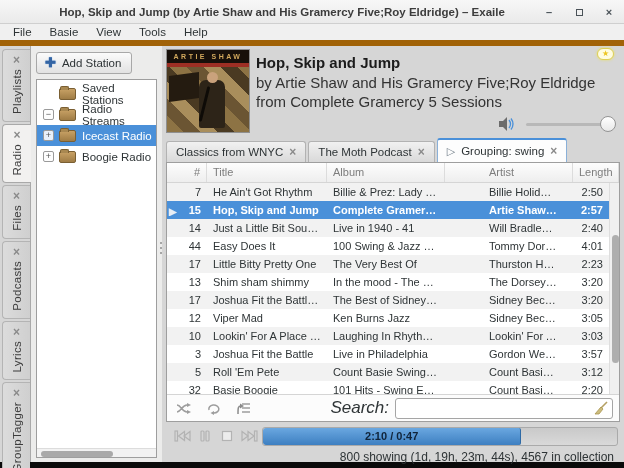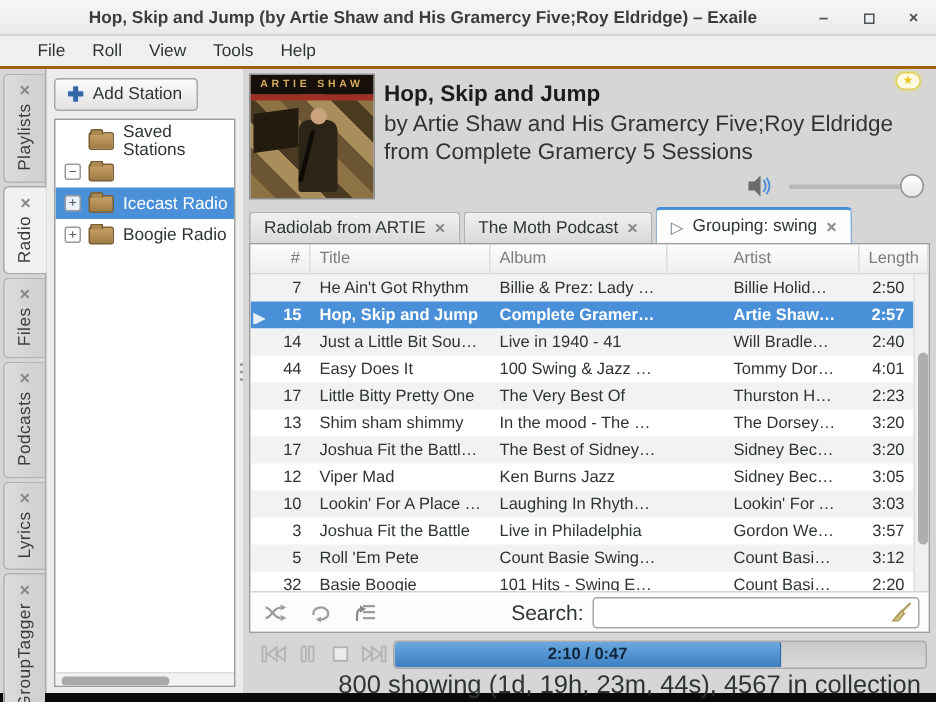--- a/index.html
+++ b/index.html
@@ -18,22 +18,22 @@
     position:relative; flex:0 0 auto;
   }
   .titlebar .title { flex:1; text-align:center; font-weight:bold; font-size:11.5px; color:#3c3c3c;
     white-space:nowrap; overflow:hidden; text-overflow:ellipsis; padding:0 70px 0 10px;}
   .winbtns { position:absolute; right:8px; top:0; height:24px; display:flex; align-items:center; gap:16px; }
   .winbtn { width:14px; height:14px; display:flex; align-items:center; justify-content:center;
     color:#4a5258; font-size:11px; font-weight:bold; cursor:default; }
   .winbtn .sq { width:7px; height:7px; border:1.5px solid #4a5258; display:inline-block; }
 
   
-  .menubar { height:22px; background:#f0f0f0; display:flex; align-items:center; padding-left:16px;
-    border-bottom:2px solid #a16207; flex:0 0 auto; }
+  .menubar { height:22px; background:#f0f0f0; display:flex; align-items:center; padding-left:4px;
+    border-bottom:6px solid #a16207; flex:0 0 auto; }
   .menu-item { padding:3px 9px; font-size:11.5px; color:#2e3436; }
 
   
   .body-row { flex:1; display:flex; min-height:0; position:relative; }
 
   
   .left-pane { width:162px; flex:0 0 auto; display:flex; position:relative; }
   .side-tabs { width:30px; display:flex; flex-direction:column; padding-top:2px; }
   .side-tab {
     width:28px; margin:1px 0 1px 2px; background:linear-gradient(90deg,#dcdcdc,#cfcfcf);
@@ -140,39 +140,39 @@
   .play-ind { position:absolute; left:2px; top:2px; font-size:10px; color:#e8eef5; display:none; }
   .trow.selected .play-ind.visible { display:block; }
   .vscroll { width:10px; flex:0 0 auto; background:#f0f0f0; border-left:1px solid #dedede; position:relative; }
   .vscroll .thumb { position:absolute; left:1.5px; top:52px; width:7px; height:128px; background:#aeaeae;
     border-radius:3.5px; }
 
   
   .pl-toolbar { flex:1; display:flex; align-items:center; border-top:1px solid #d5d5d5; padding:0 6px;
     background:#fcfcfc; }
   .tool-ico { width:22px; height:18px; margin-right:8px; display:flex; align-items:center; justify-content:center; }
-  .search-label { margin-left:auto; margin-right:6px; font-size:14px; color:#2e3436; }
+  .search-label { margin-left:auto; margin-right:6px; font-size:17px; color:#2e3436;font-style:italic; }
   .search-wrap { width:218px; height:21px; position:relative; }
   .search-input { width:100%; height:100%; border:1px solid #a5a5a5; border-radius:3px; padding:0 22px 0 6px;
     font-family:"Liberation Sans",sans-serif; font-size:11px; background:#ffffff; }
   .broom { position:absolute; right:4px; top:3px; }
 
   
   .transport { height:28px; flex:0 0 auto; display:flex; align-items:center; padding:0 2px 0 8px; }
   .t-btn { width:22px; height:18px; display:flex; align-items:center; justify-content:center; }
   .progress { flex:1; height:19px; background:linear-gradient(#c9c9c9,#d9d9d9); border:1px solid #aaaaaa;
     border-radius:3px; position:relative; overflow:hidden; margin-left:2px; }
   .progress .fill { position:absolute; left:0; top:0; bottom:0; width:73%;
     background:linear-gradient(#6aa7e0,#3d7fc1); border-radius:3px 2px 2px 3px;
     border-right:1px solid #2f6aa5; display:flex; align-items:center; justify-content:center; }
   .progress .time { font-size:11px; font-weight:bold; color:#10243a; }
 
   
   .statusbar { height:14px; flex:0 0 auto; display:flex; justify-content:flex-end; align-items:center;
-    padding-right:6px; font-size:17px; color:#2e3436; }
+    padding-right:6px; font-size:12px; color:#2e3436; }
   .bottom-edge { height:6px; background:#0a0a0a; flex:0 0 auto; }
 
   svg { display:block; }
 </style>
 </head>
 <body>
 
 <div class="window">
 
   <div class="titlebar">
@@ -183,21 +183,21 @@
           <span class="sq"></span>
         </div>
       <div class="winbtn">×</div>
     </div>
   </div>
 
   <div class="menubar">
 
       <div class="menu-item">File</div>
 
-      <div class="menu-item">Roll</div>
+      <div class="menu-item">Basie</div>
 
       <div class="menu-item">View</div>
 
       <div class="menu-item">Tools</div>
 
       <div class="menu-item">Help</div>
     </div>
 
   <div class="body-row">
 
@@ -247,20 +247,21 @@
                 <span class="indent" style="width:6px; flex:0 0 auto;"></span>
                 <span class="expander"></span>
                 <span class="folder"></span>
                 <span class="tree-label">Saved Stations</span>
               </div>
 
               <div class="tree-row">
                 <span class="indent" style="width:6px; flex:0 0 auto;"></span>
                 <span class="expander shown">−</span>
                 <span class="folder"></span>
+                <span class="tree-label">Radio Streams</span>
               </div>
 
               <div class="tree-row selected">
                 <span class="indent ind" style="width:6px; flex:0 0 auto;"></span>
                 <span class="expander shown">+</span>
                 <span class="folder"></span>
                 <span class="tree-label">Icecast Radio</span>
               </div>
 
               <div class="tree-row">
@@ -309,21 +310,21 @@
           <div class="vol-track">
             <div class="vol-thumb"></div>
           </div>
         </div>
       </div>
 
       <div class="pl-tabs">
 
           <div class="pl-tab">
 
-            <span>Radiolab from ARTIE</span>
+            <span>Classics from WNYC</span>
             <span class="x">×</span>
           </div>
 
           <div class="pl-tab">
 
             <span>The Moth Podcast</span>
             <span class="x">×</span>
           </div>
 
           <div class="pl-tab active">

